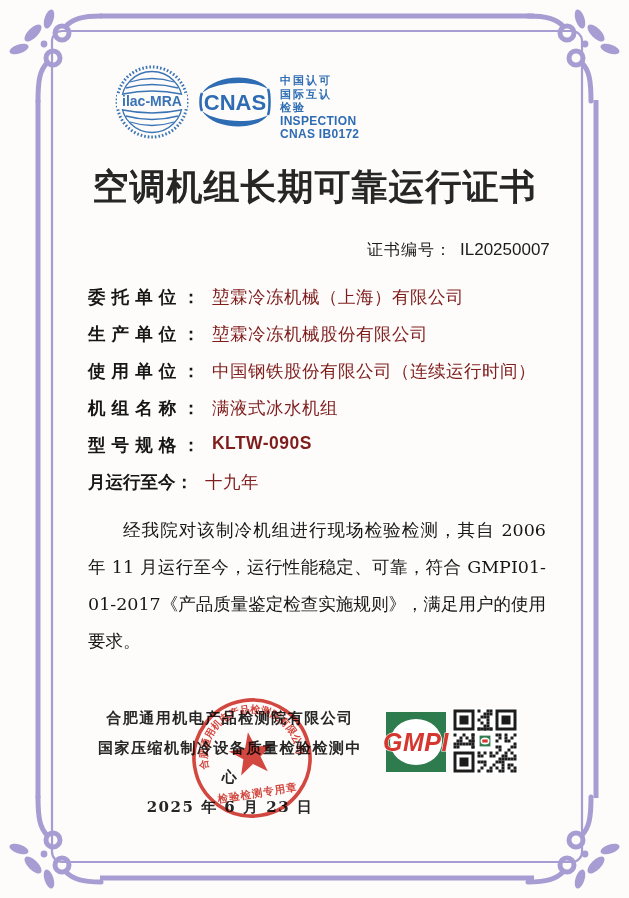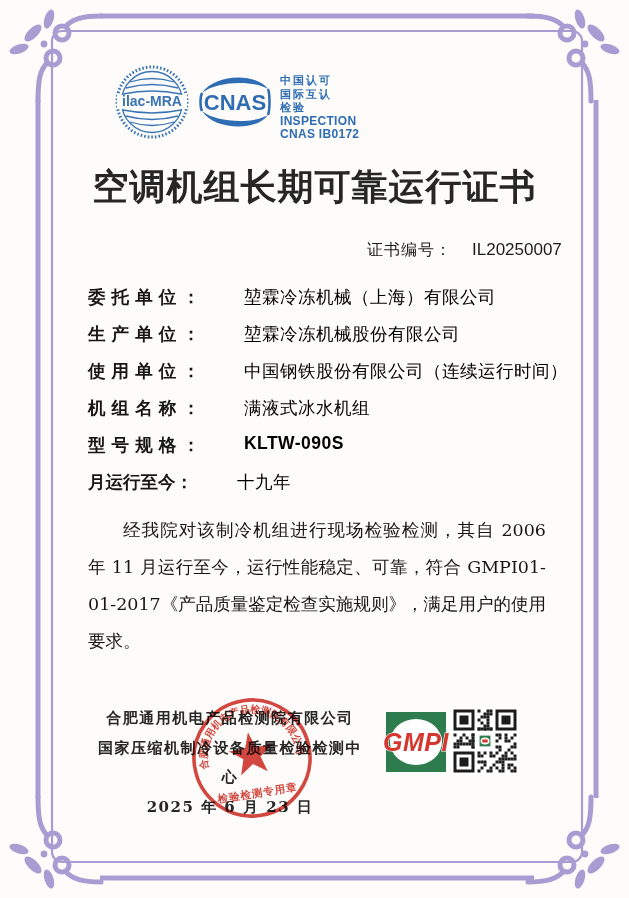--- a/index.html
+++ b/index.html
@@ -15,26 +15,26 @@
   .acc-text{margin-left:8px;margin-top:10px;color:#2e6cb3;}
   .acc-text .cn{font-size:11px;line-height:13.5px;font-weight:bold;letter-spacing:2px;}
   .acc-text .en{font-size:12px;line-height:13px;font-weight:bold;font-family:Liberation Sans, sans-serif;letter-spacing:.3px;}
 
   .title{
     position:absolute;top:163px;left:0;width:100%;text-align:center;
     font-size:36px;font-weight:bold;letter-spacing:1px;color:#262626;
   }
   .cert-no{position:absolute;left:367px;top:240px;font-size:16px;color:#1b1b1b;}
   .cert-no .lbl{letter-spacing:1px;}
-  .cert-no .val{font-family:"Liberation Sans",sans-serif;font-size:17px;margin-left:20px;}
+  .cert-no .val{font-family:"Liberation Sans",sans-serif;font-size:17px;margin-left:8px;}
 
   .fields{position:absolute;left:88px;top:285px;}
   .frow{height:37px;display:flex;align-items:flex-start;font-size:17.5px;}
   .flabel{font-weight:bold;white-space:pre;color:#161616;margin-right:12px;}
-  .fvalue{color:#000000;letter-spacing:.5px;margin-left:32px;}
+  .fvalue{color:#7f1d1d;letter-spacing:.5px;}
   .frow:nth-child(5) .fvalue{font-family:"Liberation Sans",sans-serif;font-weight:bold;letter-spacing:.5px;}
 
   .body-par{
     position:absolute;left:88px;top:512px;width:458px;
     font-size:17.5px;line-height:37px;text-align:justify;text-indent:2em;color:#161616;
   }
 
   .footer-org{
     position:absolute;left:96px;top:704px;width:268px;text-align:center;
     font-size:15px;line-height:29.5px;font-weight:bold;letter-spacing:1.5px;color:#262626;

